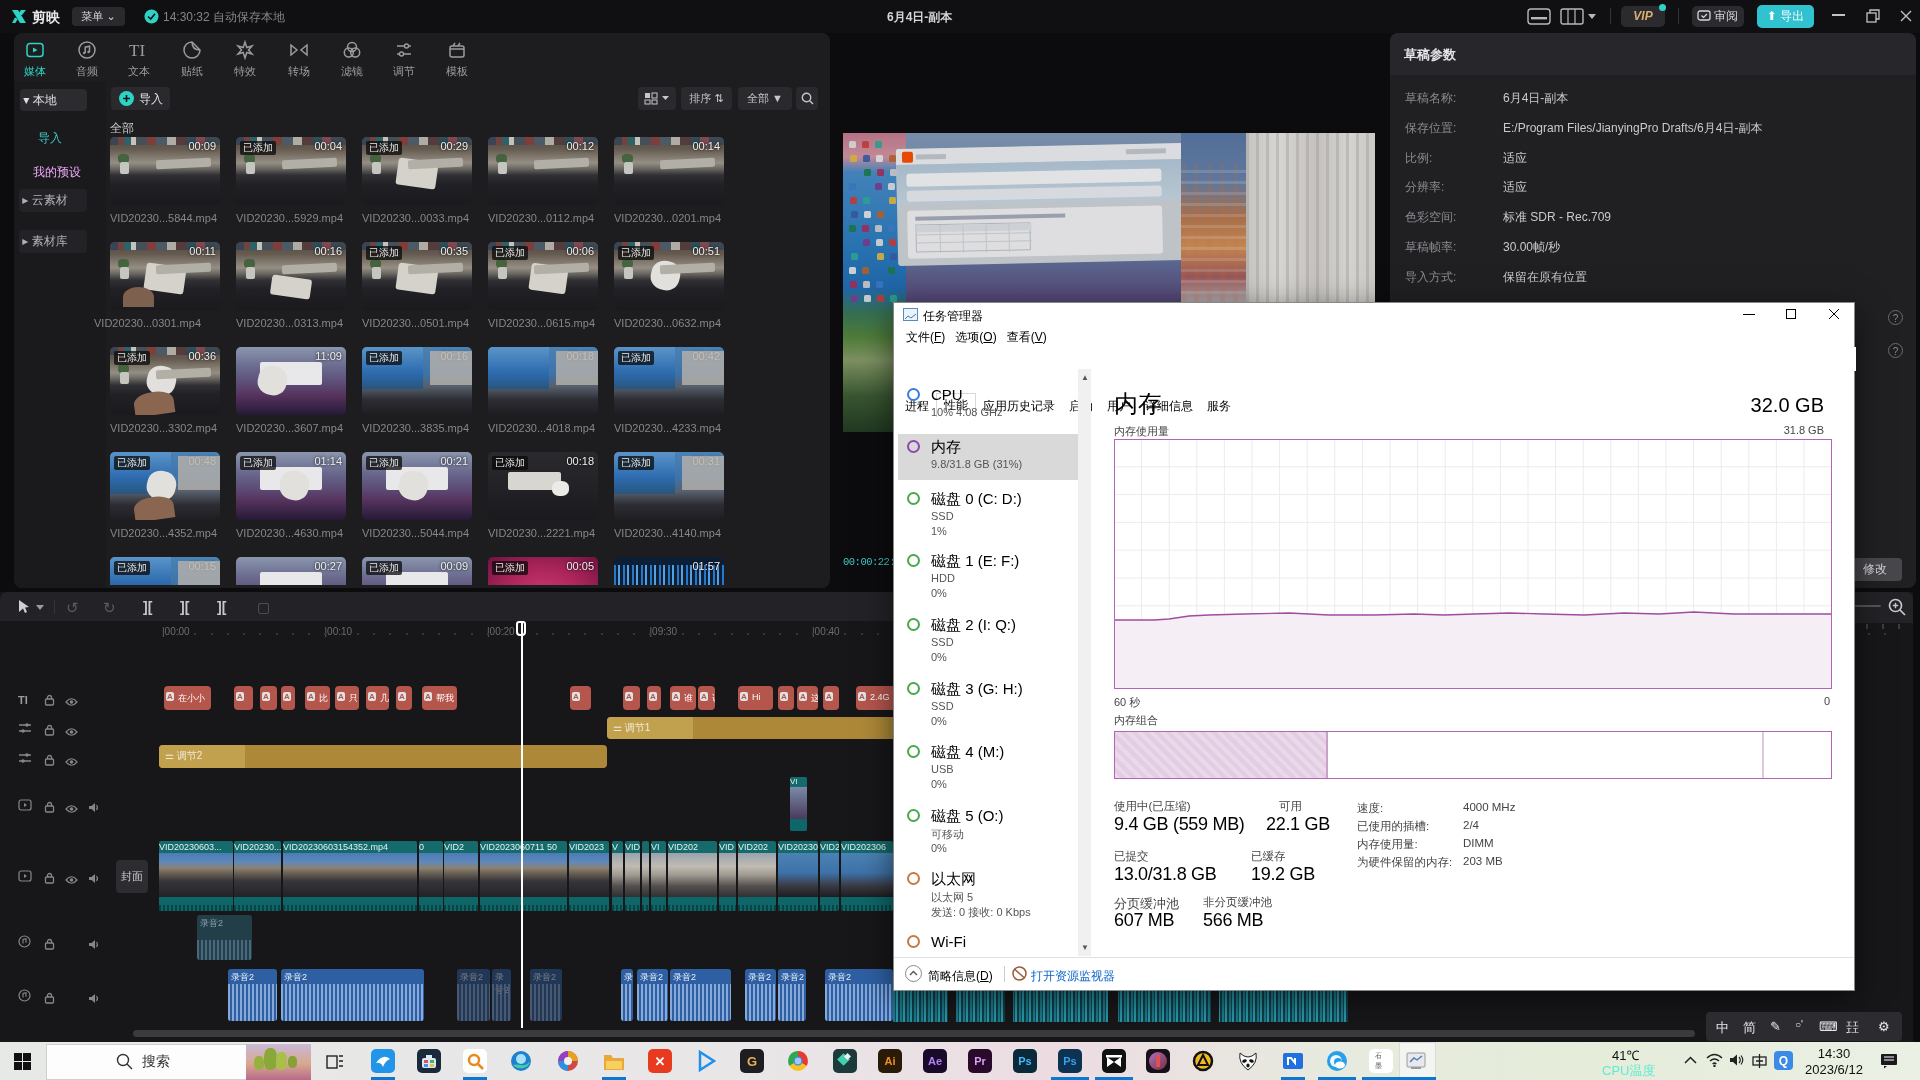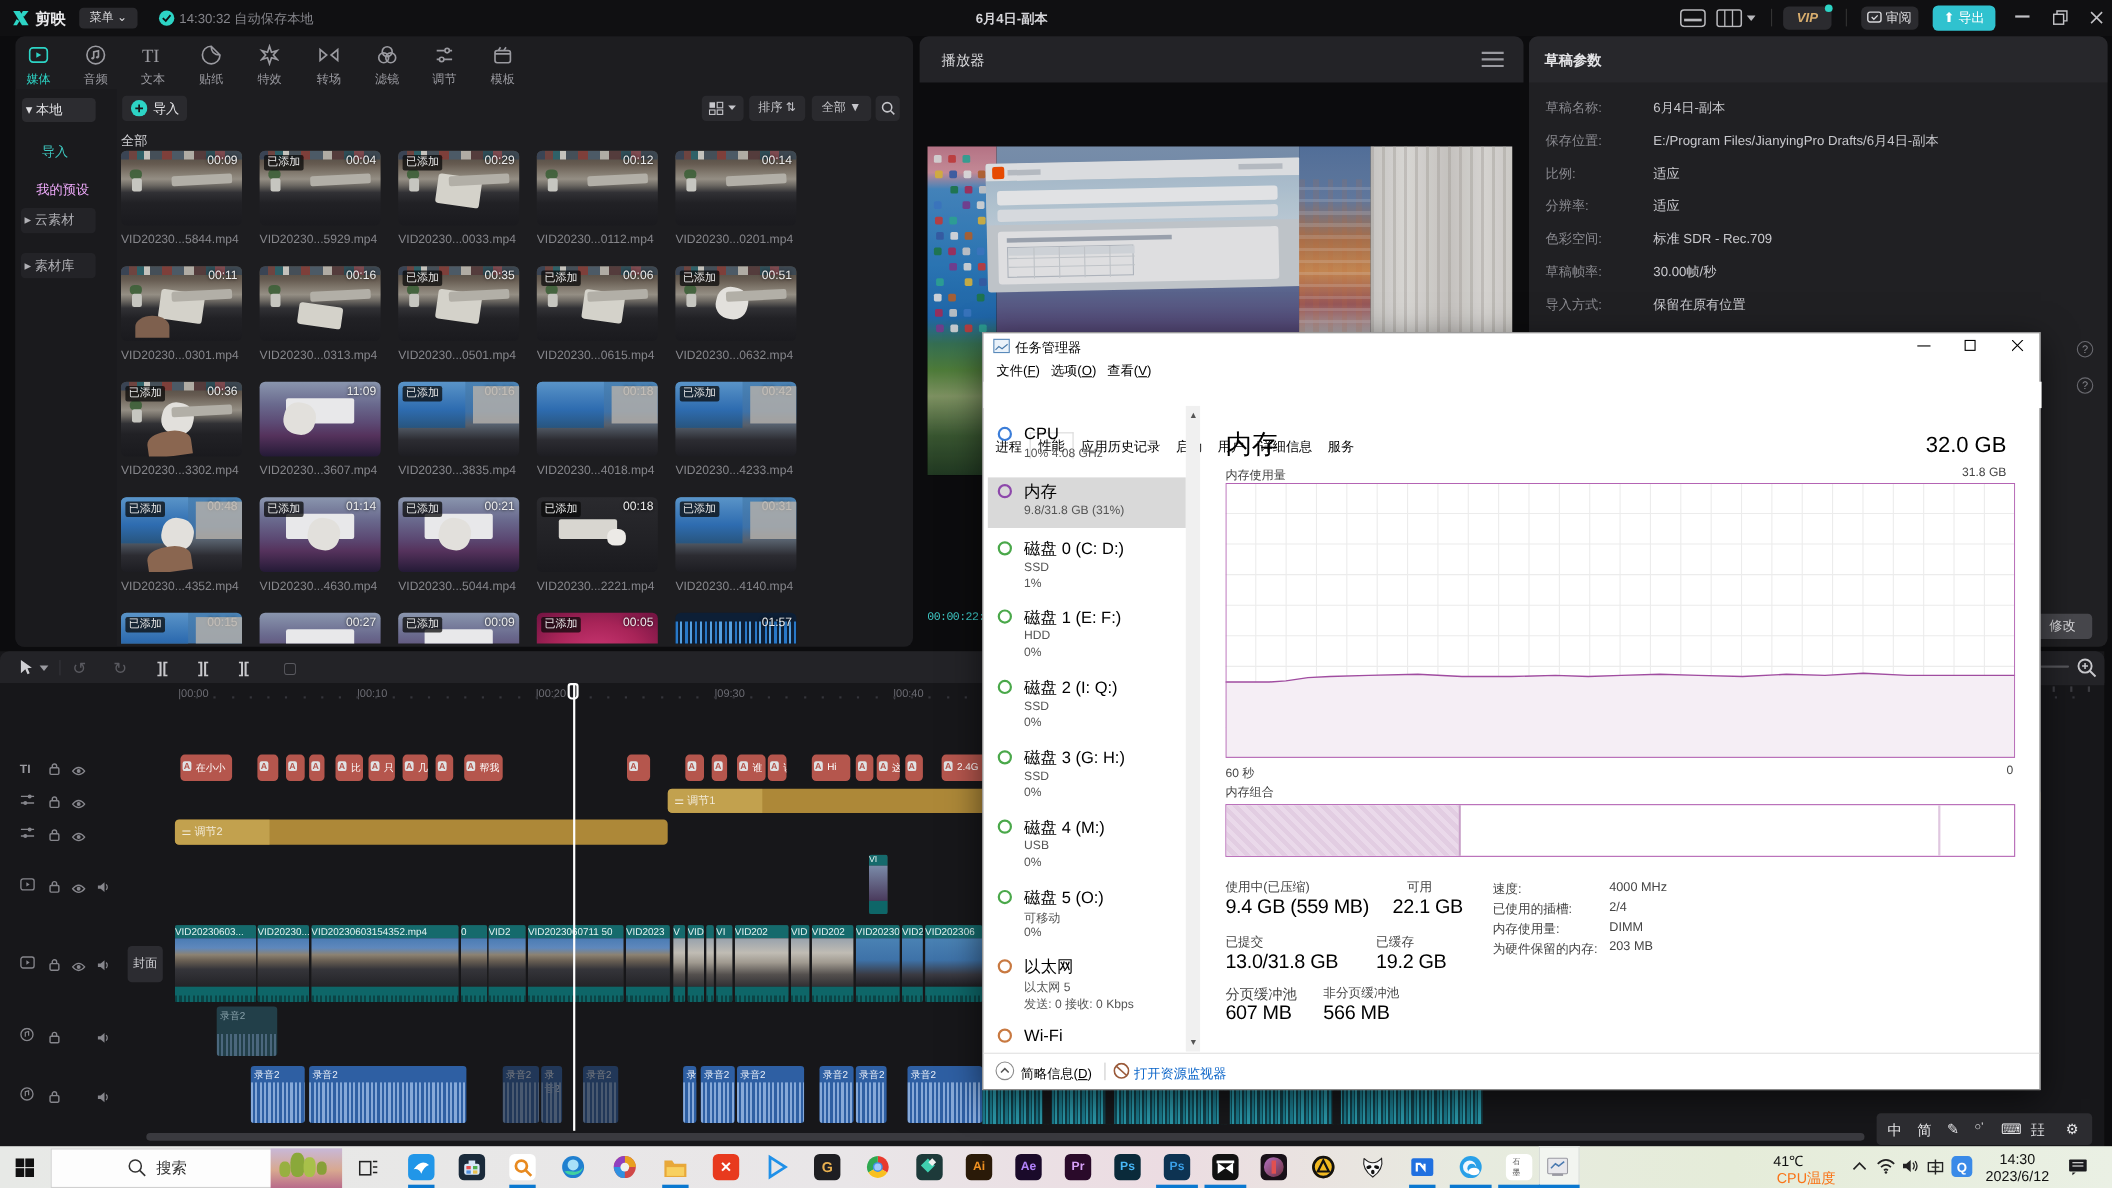--- a/index.html
+++ b/index.html
@@ -280,21 +280,21 @@
         <div class="dur">00:14</div>
       </div>
       <div class="thLabel" style="left:600px;top:179px">VID20230...0201.mp4</div>
       <div class="th tA" style="left:96px;top:209px">
         <i class="plant"></i>
         <i class="pot"></i>
         <i class="boxc"></i>
         <i class="hand"></i>
         <div class="dur">00:11</div>
       </div>
-      <div class="thLabel" style="left:96px;top:284px">VID20230...0301.mp4</div>
+      <div class="thLabel" style="left:80px;top:284px">VID20230...0301.mp4</div>
       <div class="th tA" style="left:222px;top:209px">
         <i class="plant"></i>
         <i class="pot"></i>
         <i class="boxc" style="top:52%;height:30%"></i>
         <div class="dur">00:16</div>
       </div>
       <div class="thLabel" style="left:222px;top:284px">VID20230...0313.mp4</div>
       <div class="th tA" style="left:348px;top:209px">
         <i class="plant"></i>
         <i class="pot"></i>
@@ -389,26 +389,20 @@
       </div>
       <div class="th tD" style="left:474px;top:524px">
         <div class="badge">已添加</div>
         <div class="dur">00:05</div>
       </div>
       <div class="th tE" style="left:600px;top:524px">
         <div class="dur">01:57</div>
       </div>
     </div>
 
-<div id="playerHead">
-      <span style="position:absolute;left:20px;top:13px">播放器</span>
- <svg class="abs" style="left:510px;top:13px" width="22" height="16">
-        <path d="M1 2 h20 M1 8 h20 M1 14 h20" stroke="#9a9aa0" stroke-width="2"></path>
-      </svg>
-</div>
 <div id="video">
 
   <div class="abs" style="left:0;top:0;width:63px;height:299px;background:linear-gradient(180deg,#c87f92 0%,#d898a5 8%,#4a90cc 13%,#2e80c4 36%,#2270b8 52%,#3a7a5a 60%,#56883e 68%,#8aa06a 76%,#3e5e34 88%,#243e24 100%)"></div>
   <div id="deskicons" class="abs" style="left:0;top:0;width:63px;height:180px">
         <div style="position:absolute;left:6px;top:8px;width:7px;height:7px;border-radius:1.5px;background:#e8e8e8;opacity:.92"></div>
         <div style="position:absolute;left:19px;top:8px;width:7px;height:7px;border-radius:1.5px;background:#d04040;opacity:.92"></div>
         <div style="position:absolute;left:32px;top:8px;width:7px;height:7px;border-radius:1.5px;background:#30b0a0;opacity:.92"></div>
         <div style="position:absolute;left:7px;top:22px;width:7px;height:7px;border-radius:1.5px;background:#e8c040;opacity:.92"></div>
         <div style="position:absolute;left:20px;top:22px;width:7px;height:7px;border-radius:1.5px;background:#3a62b0;opacity:.92"></div>
         <div style="position:absolute;left:33px;top:22px;width:7px;height:7px;border-radius:1.5px;background:#f0f0f0;opacity:.92"></div>
@@ -1282,21 +1276,21 @@
       <div class="uline" style="left:371px;width:24px"></div>
       <div class="uline" style="left:463px;width:24px"></div>
       <div class="uline" style="left:602px;width:24px"></div>
       <div class="uline" style="left:1051px;width:38px"></div>
       <div class="uline" style="left:1095px;width:38px"></div>
       <div class="uline" style="left:1281px;width:24px"></div>
       <div class="uline" style="left:1318px;width:38px"></div>
       <div class="uline" style="left:1362px;width:38px"></div>
       <div class="uline" style="left:1398.5px;width:37px"></div>
       <div class="abs" style="left:1642px;top:1046px;width:60px;color:#111;font-size:13px;transform:translateX(-50%)">41℃</div>
-      <div class="abs" style="left:1642px;top:1062px;width:80px;text-align:center;color:#f97316;font-size:13px;transform:translateX(-50%)">CPU温度</div>
+      <div class="abs" style="left:1642px;top:1062px;width:80px;color:#5eead4;font-size:13px;transform:translateX(-50%)">CPU温度</div>
       <svg class="abs" style="left:1684px;top:1056px" width="13" height="9">
         <path d="M1 7 L6.5 1.5 L12 7" stroke="#222" stroke-width="1.5" fill="none"></path>
       </svg>
       <svg class="abs" style="left:1706px;top:1053px" width="17" height="14">
         <path d="M1 5 Q8.5 -2 16 5 M4 8 Q8.5 4 13 8 M6.7 11 Q8.5 9.3 10.3 11" stroke="#222" stroke-width="1.5" fill="none"></path>
         <circle cx="8.5" cy="13" r="1.2" fill="#222"></circle>
       </svg>
       <svg class="abs" style="left:1729px;top:1053px" width="16" height="14">
         <path d="M1 5 H4 L8 1.5 V12.5 L4 9 H1 Z" fill="#222"></path>
         <path d="M10 4 Q12.5 7 10 10 M12 2.5 Q15.5 7 12 11.5" stroke="#222" stroke-width="1.2" fill="none"></path>

